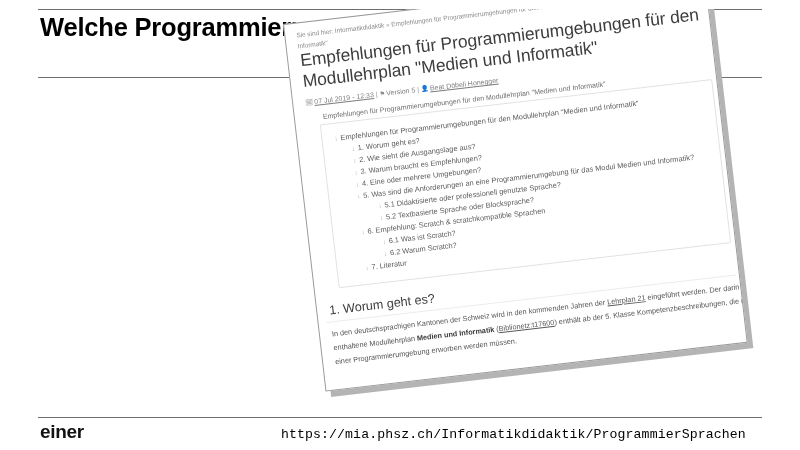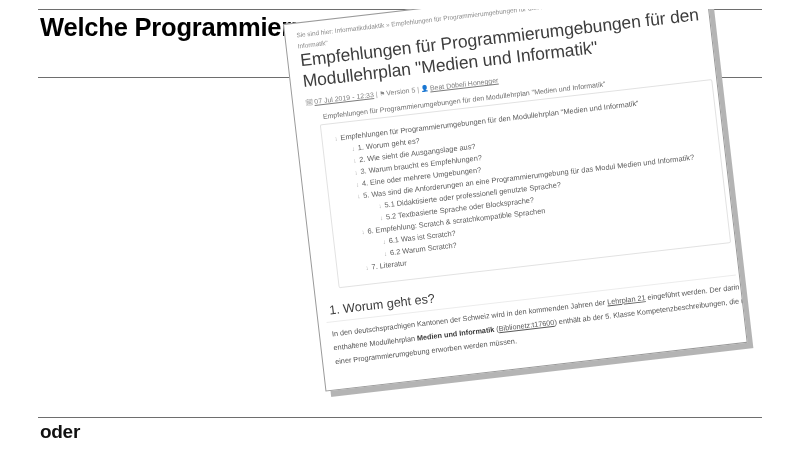--- a/index.html
+++ b/index.html
@@ -301,16 +301,17 @@
       </div>
 
     </div>
   </div>
 
   <div class="mask-top"></div>
   <div class="mask-bottom"></div>
 
   <div class="rule-bottom"></div>
 
-  <div class="brand">oder</div>
-
+  <div class="brand">einer</div>
+
+  <div class="footer-url">https://mia.phsz.ch/Informatikdidaktik/ProgrammierSprachen</div>
 
 </div>
 
 </body></html>

